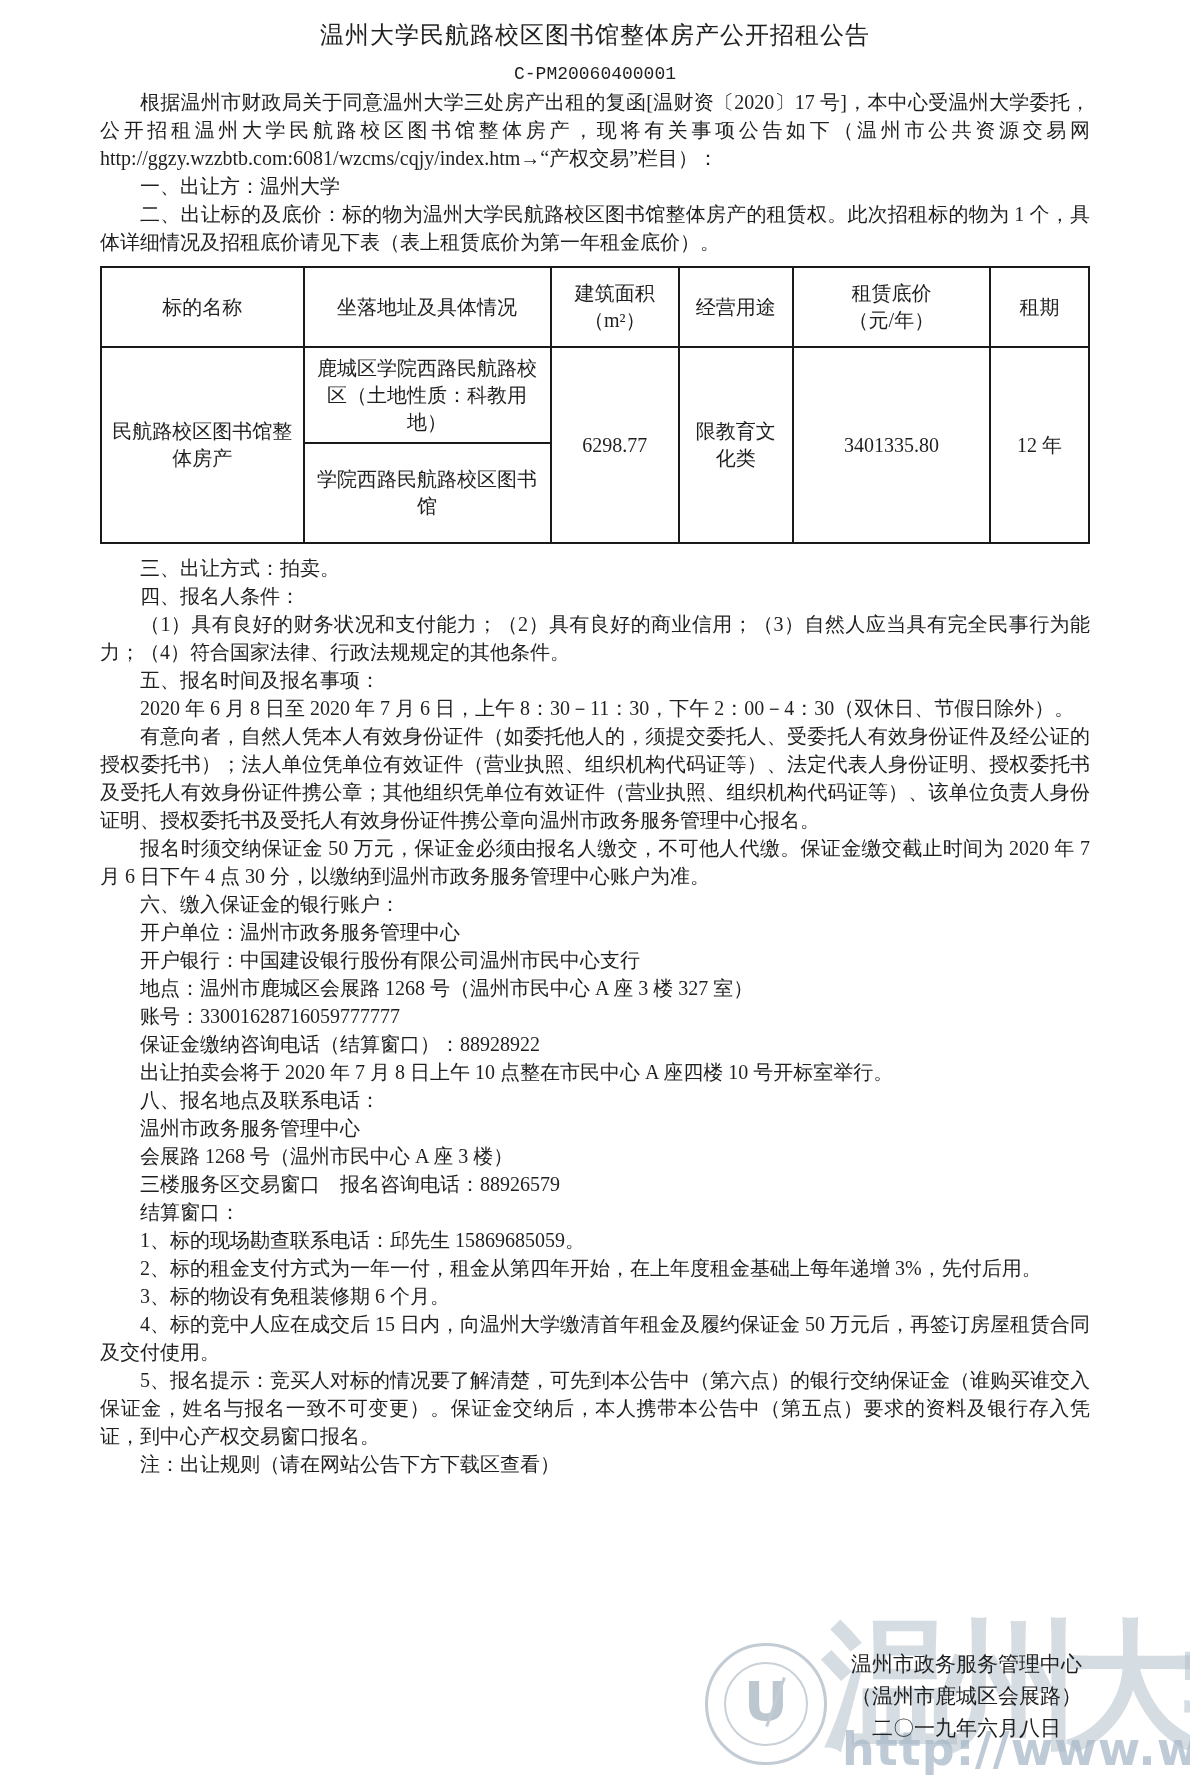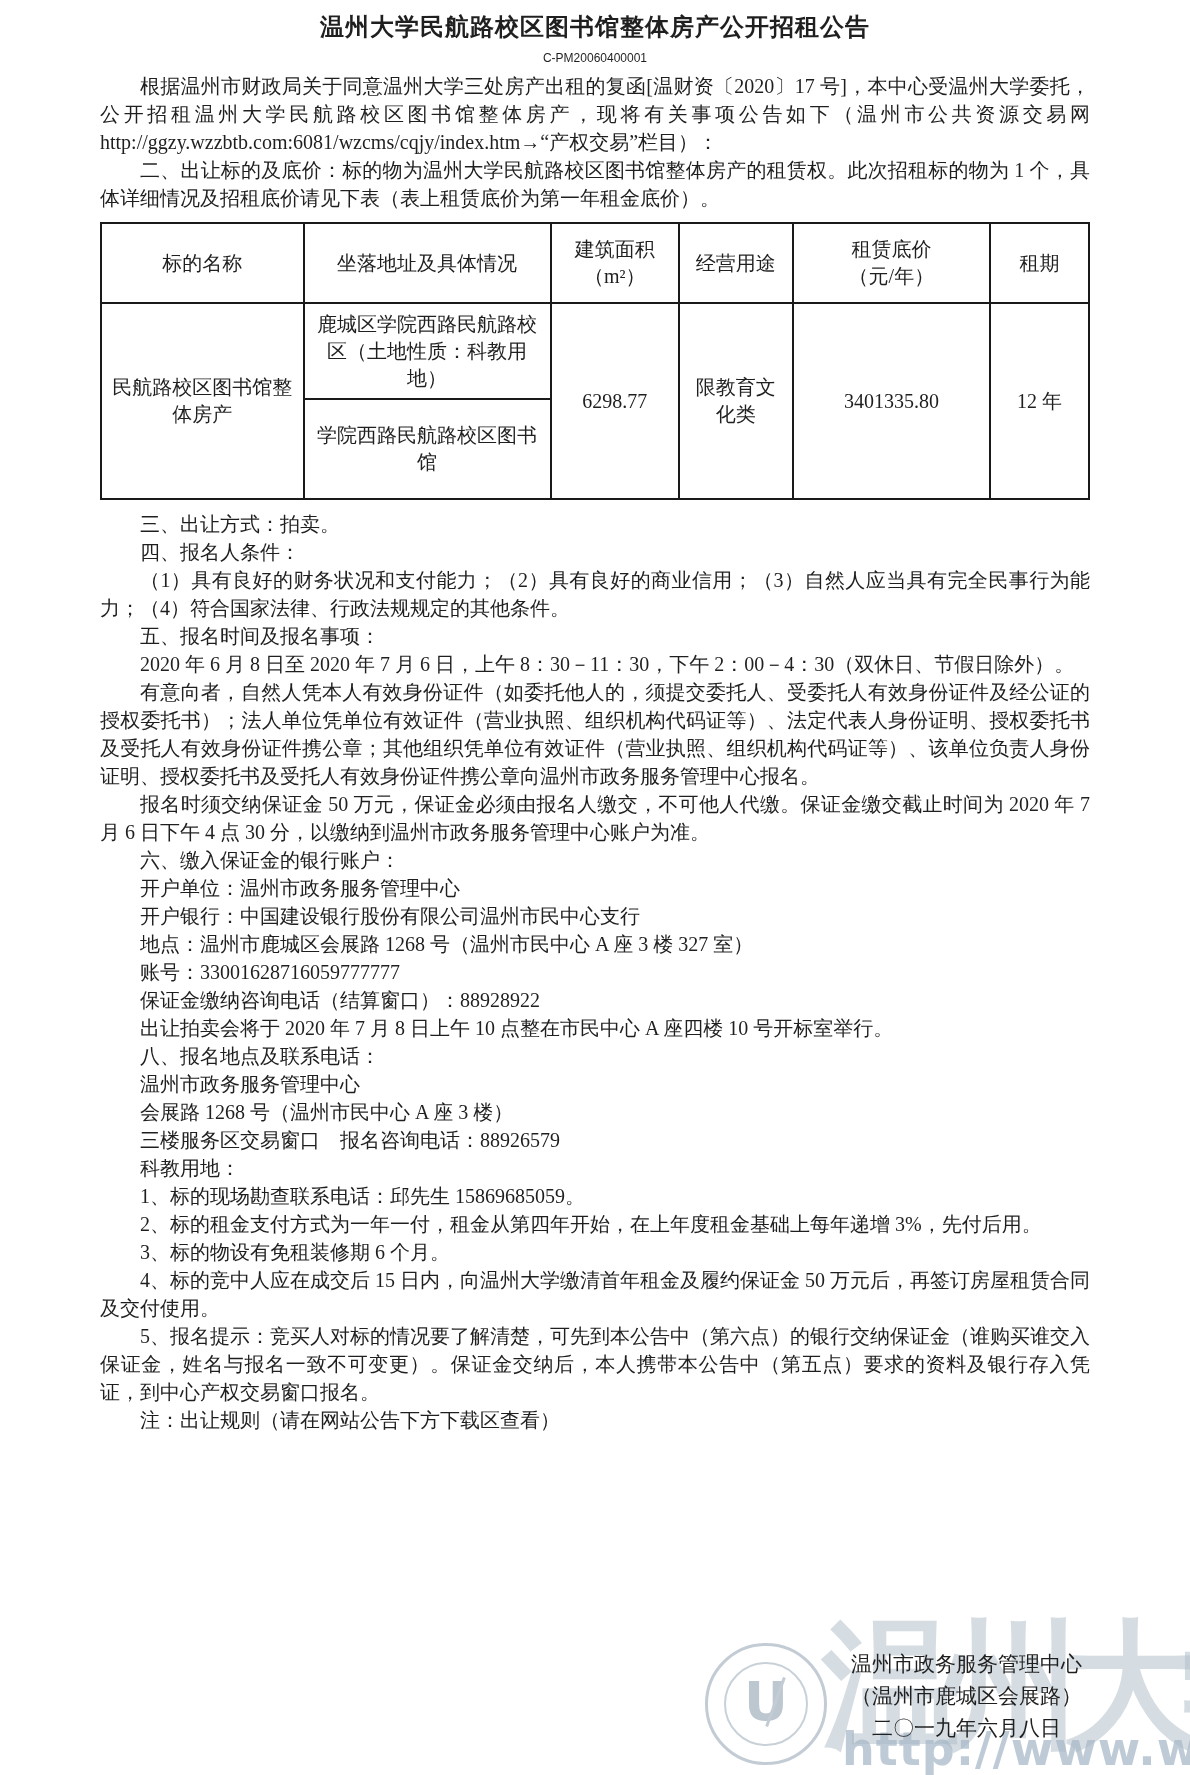--- a/index.html
+++ b/index.html
@@ -17,32 +17,32 @@
   }
   .content{
     position:relative;
     z-index:2;
     padding:10px 100px 0 100px;
     font-size:20px;
     line-height:28px;
     text-align:justify;
   }
   .doc-title{
-    margin:0;
+    margin:8px;
     text-align:center;
     font-size:24px;
     line-height:34px;
-    font-weight:bold;
+    font-weight:normal;
     letter-spacing:1px;
   }
   .doc-no{
     text-align:center;
-    font-size:12px;
+    font-size:18px;
     line-height:28px;
-    font-family:Liberation Sans, sans-serif;
+    font-family:Liberation Mono, monospace;
   }
   p.para{margin:0;text-indent:2em;}
   table.prop{
     width:100%;
     border-collapse:collapse;
     margin:10px 0 10px 0;
     table-layout:fixed;
   }
   table.prop th, table.prop td{
     border:2px solid #1a1a1a;
@@ -146,20 +146,21 @@
   </div>
   <div class="wm wm-url">http://www.wzu.edu.cn</div>
 
   <div class="content">
 
     <h1 class="doc-title">温州大学民航路校区图书馆整体房产公开招租公告</h1>
     <div class="doc-no">C-PM20060400001</div>
 
     <p class="para">根据温州市财政局关于同意温州大学三处房产出租的复函[温财资〔2020〕17 号]，本中心受温州大学委托，公开招租温州大学民航路校区图书馆整体房产，现将有关事项公告如下（温州市公共资源交易网 http://ggzy.wzzbtb.com:6081/wzcms/cqjy/index.htm→“产权交易”栏目）：</p>
 
+    <p class="para">一、出让方：温州大学</p>
     <p class="para">二、出让标的及底价：标的物为温州大学民航路校区图书馆整体房产的租赁权。此次招租标的物为 1 个，具体详细情况及招租底价请见下表（表上租赁底价为第一年租金底价）。</p>
 
     <table class="prop">
       <colgroup>
         <col class="col-name">
           <col class="col-addr">
           <col class="col-area">
         <col class="col-use">
           <col class="col-price">
           <col class="col-term">
@@ -205,21 +206,21 @@
     <p class="para">账号：33001628716059777777</p>
     <p class="para">保证金缴纳咨询电话（结算窗口）：88928922</p>
 
     <p class="para">出让拍卖会将于 2020 年 7 月 8 日上午 10 点整在市民中心 A 座四楼 10 号开标室举行。</p>
 
     <p class="para">八、报名地点及联系电话：</p>
     <p class="para">温州市政务服务管理中心</p>
     <p class="para">会展路 1268 号（温州市民中心 A 座 3 楼）</p>
     <p class="para">三楼服务区交易窗口　报名咨询电话：88926579</p>
 
-    <p class="para notice-gap">科教用地：</p>
+    <p class="para notice-gap">结算窗口：</p>
     <p class="para n1-gap">1、标的现场勘查联系电话：邱先生 15869685059。</p>
     <p class="para">2、标的租金支付方式为一年一付，租金从第四年开始，在上年度租金基础上每年递增 3%，先付后用。</p>
     <p class="para">3、标的物设有免租装修期 6 个月。</p>
     <p class="para">4、标的竞中人应在成交后 15 日内，向温州大学缴清首年租金及履约保证金 50 万元后，再签订房屋租赁合同及交付使用。</p>
     <p class="para">5、报名提示：竞买人对标的情况要了解清楚，可先到本公告中（第六点）的银行交纳保证金（谁购买谁交入保证金，姓名与报名一致不可变更）。保证金交纳后，本人携带本公告中（第五点）要求的资料及银行存入凭证，到中心产权交易窗口报名。</p>
     <p class="para">注：出让规则（请在网站公告下方下载区查看）</p>
 
   </div>
 
   <div class="footer-block">

